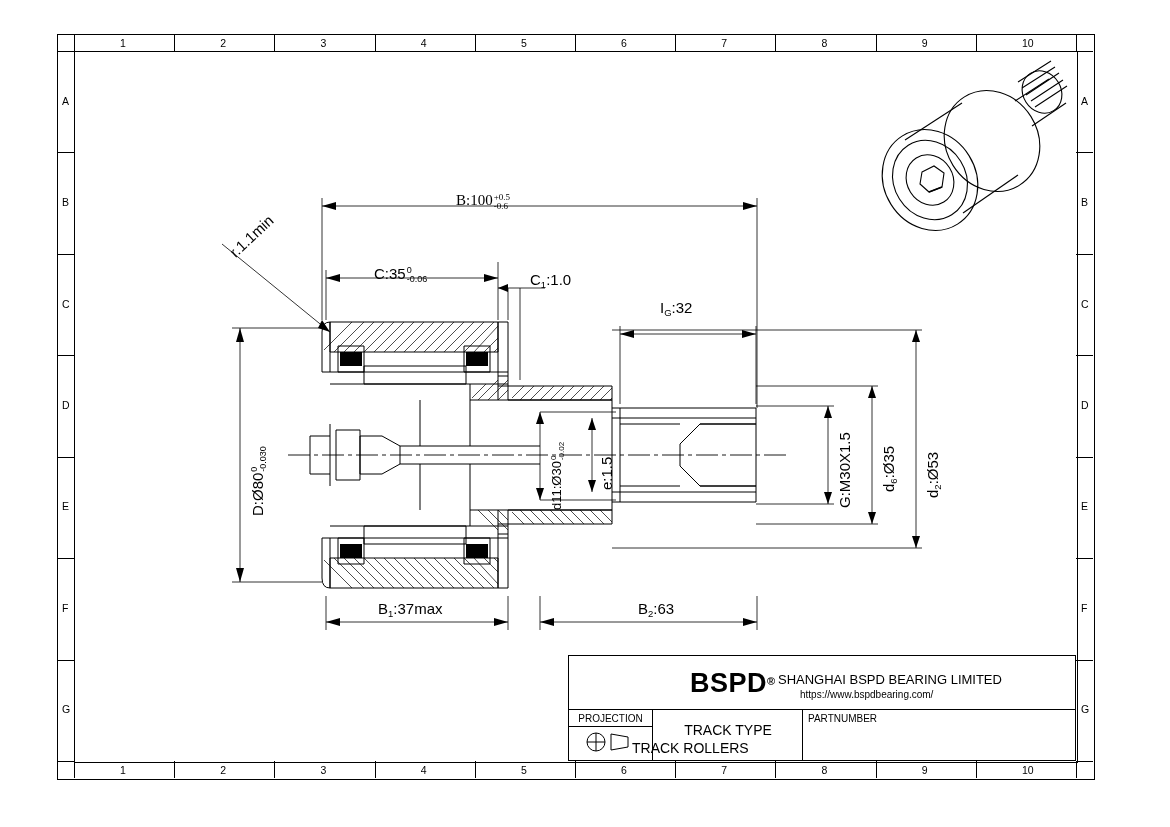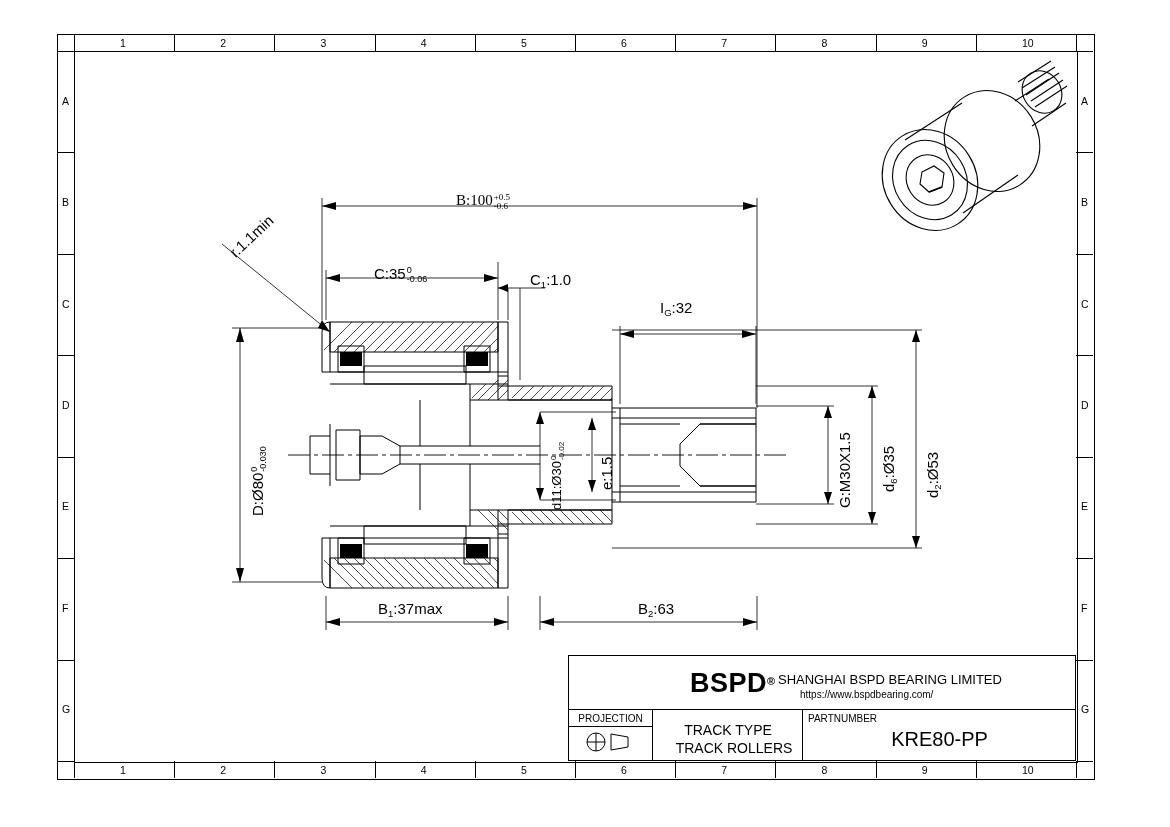--- a/index.html
+++ b/index.html
@@ -21,21 +21,21 @@
   .tb-row1{position:absolute;left:568px;top:655px;width:508px;height:55px;border-bottom:1.4px solid #000;box-sizing:border-box;}
   .tb-proj{position:absolute;left:568px;top:710px;width:85px;height:51px;border-right:1.4px solid #000;box-sizing:border-box;}
   .tb-proj-lab{position:absolute;left:568px;top:710px;width:85px;height:17px;border-bottom:1.4px solid #000;box-sizing:border-box;text-align:center;font-size:10px;line-height:17px;}
   .tb-type{position:absolute;left:653px;top:710px;width:150px;height:51px;border-right:1.4px solid #000;box-sizing:border-box;text-align:center;}
   .tb-pn{position:absolute;left:803px;top:710px;width:273px;height:51px;box-sizing:border-box;}
   .brand{position:absolute;left:690px;top:668px;font-size:27px;font-weight:bold;letter-spacing:0.5px;}
   .brand-r{font-size:11px;vertical-align:7px;}
   .company{position:absolute;left:778px;top:672px;font-size:13px;}
   .website{position:absolute;left:800px;top:689px;font-size:10px;}
   .type1{position:absolute;left:653px;top:722px;width:150px;text-align:center;font-size:14px;}
-  .type2{position:absolute;left:659px;top:740px;width:150px;text-align:center;font-size:14px;}
+  .type2{position:absolute;left:632px;top:740px;width:150px;text-align:left;font-size:14px;}
   .pnlabel{position:absolute;left:808px;top:713px;font-size:10px;}
   .pnvalue{position:absolute;left:803px;top:728px;width:273px;text-align:center;font-size:20px;}
 </style>
 </head>
 <body>
 
 <div id="sheet">
 
   <div class="frame-outer"></div>
   <div class="frame-inner"></div>
@@ -333,15 +333,14 @@
   <div class="tb-proj-lab">PROJECTION</div>
   <div class="tb-type"></div>
   <div class="tb-pn"></div>
 
   <div class="brand"><span>BSPD</span><span class="brand-r">®</span></div>
   <div class="company">SHANGHAI BSPD BEARING LIMITED</div>
   <div class="website">https://www.bspdbearing.com/</div>
   <div class="type1">TRACK TYPE</div>
   <div class="type2">TRACK ROLLERS</div>
   <div class="pnlabel">PARTNUMBER</div>
-  <div class="pnvalue">KRE80-PP</div>
 
 </div>
 
 </body></html>

